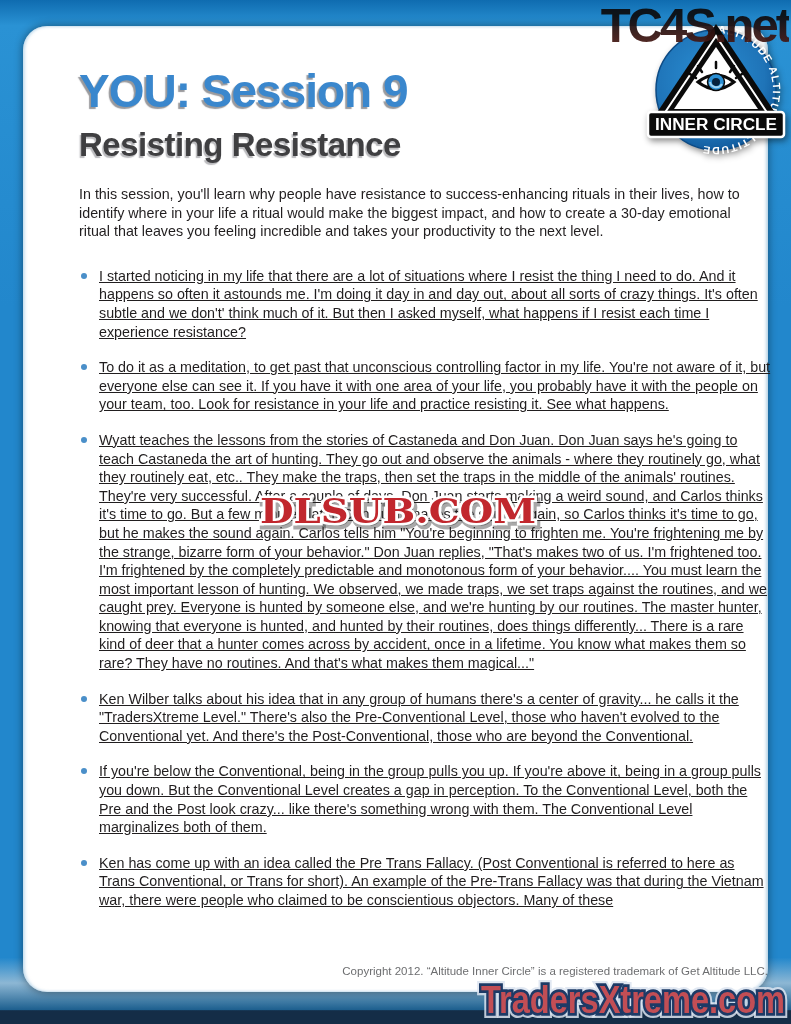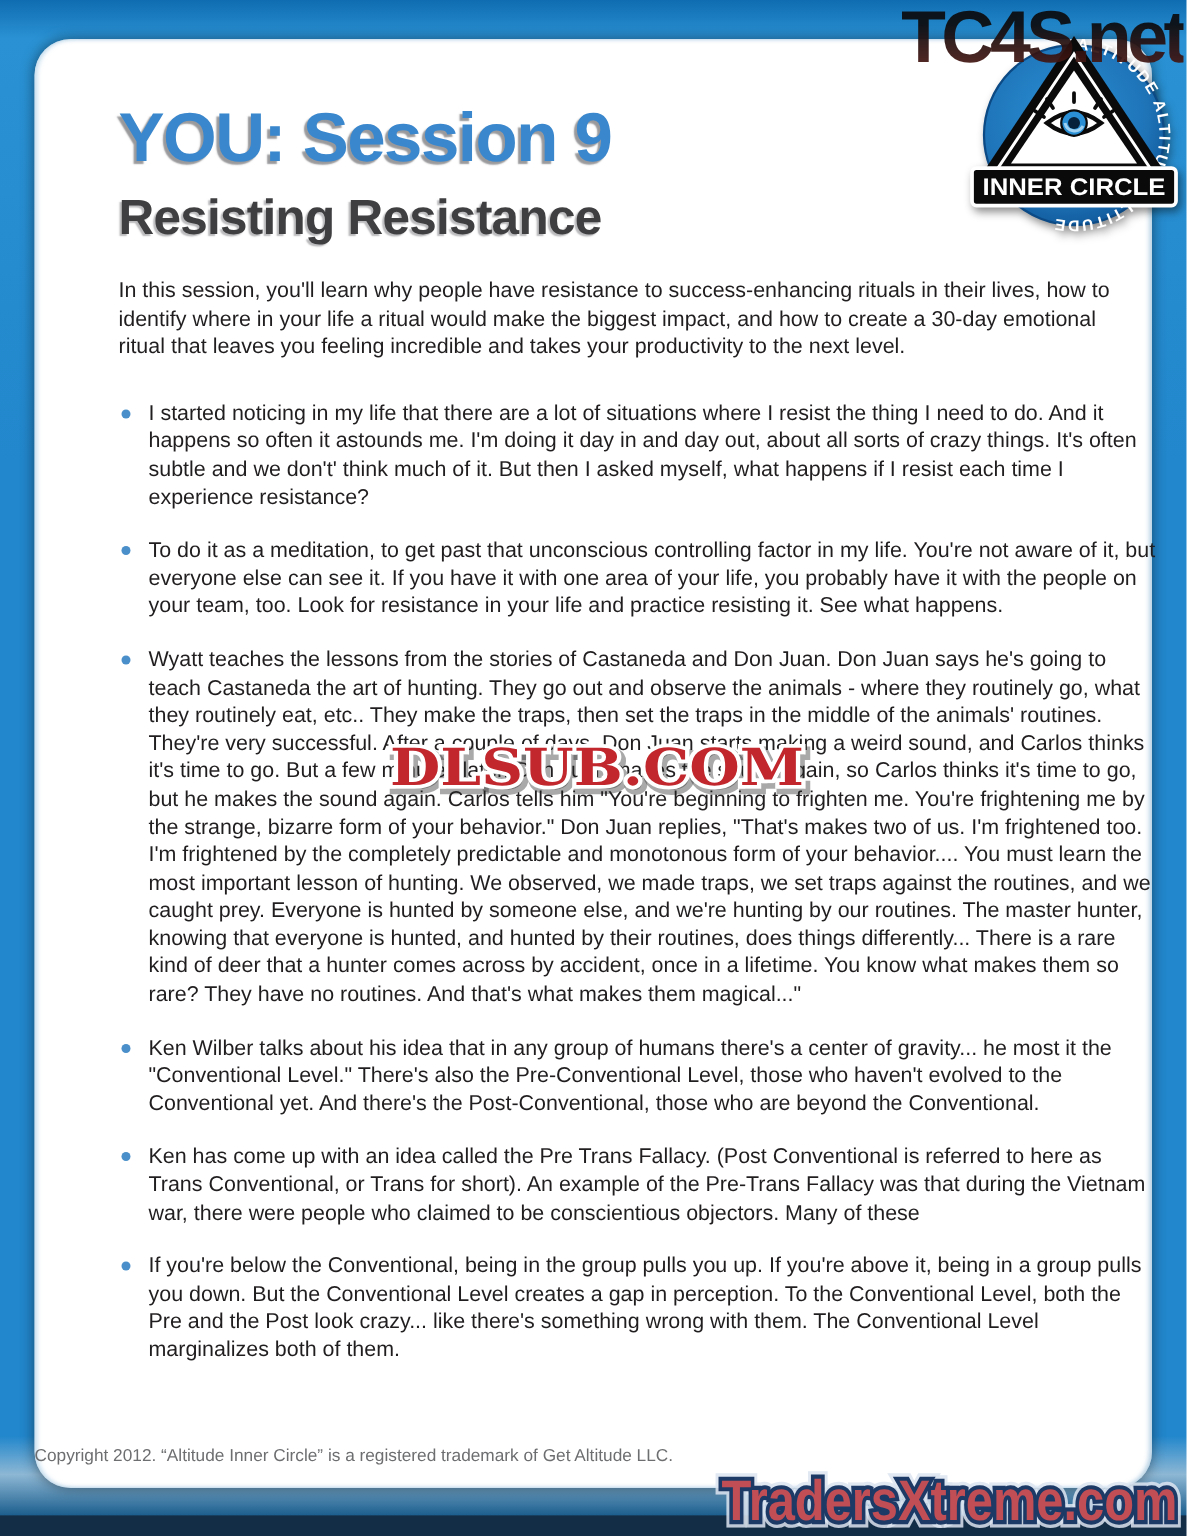--- a/index.html
+++ b/index.html
@@ -22,30 +22,30 @@
   }
   h2.subtitle{
     margin:14px 0 0 23px;font-size:33px;font-weight:bold;letter-spacing:-0.5px;
     color:#3f3f41;text-shadow:-1.5px 1.5px 1px rgba(140,140,145,.6);line-height:1;
   }
   .content{
     margin:24px 0 0 23px;width:692px;
     font-size:14.3px;line-height:18.6px;color:#211e1f;
   }
   .content p.intro{margin:0 16px 26px 0;}
-  ul.notes{list-style:none;margin:0;padding:0;}
+  ul.notes{list-style:none;margin:0;padding:0;text-decoration:underline;}
   ul.notes li{
     position:relative;padding-left:20px;margin:0 0 17px 0;
   }
   ul.notes li .dot{
     position:absolute;left:2px;top:6px;width:6px;height:6px;border-radius:50%;
     background:#4a8fc9;
   }
   .footer{
-    position:absolute;bottom:15px;left:0;width:100%;text-align:left;
+    position:absolute;bottom:15px;left:0;width:100%;text-align:right;
     font-size:11.5px;color:#6d6e70;
   }
   
   .tc4s{
     position:absolute;top:1px;right:2px;z-index:6;
     font-size:49px;font-weight:bold;letter-spacing:-3px;line-height:1;
     background:linear-gradient(180deg,#0c0c0e 30%,#3b1512 75%,#55201a 100%);
     -webkit-background-clip:text;background-clip:text;color:transparent;
     opacity:.93;filter:blur(.3px);text-align:right;
   }
@@ -60,23 +60,23 @@
 <div class="page">
   <h1 class="title">YOU: Session 9</h1>
   <h2 class="subtitle">Resisting Resistance</h2>
 
   <div class="content">
     <p class="intro">In this session, you'll learn why people have resistance to success-enhancing rituals in their lives, how to identify where in your life a ritual would make the biggest impact, and how to create a 30-day emotional ritual that leaves you feeling incredible and takes your productivity to the next level.</p>
     <ul class="notes">
       <li><span class="dot"></span><span>I started noticing in my life that there are a lot of situations where I resist the thing I need to do. And it happens so often it astounds me. I'm doing it day in and day out, about all sorts of crazy things. It's often subtle and we don't' think much of it. But then I asked myself, what happens if I resist each time I experience resistance?</span></li>
       <li><span class="dot"></span><span>To do it as a meditation, to get past that unconscious controlling factor in my life. You're not aware of it, but everyone else can see it. If you have it with one area of your life, you probably have it with the people on your team, too. Look for resistance in your life and practice resisting it. See what happens.</span></li>
       <li><span class="dot"></span><span>Wyatt teaches the lessons from the stories of Castaneda and Don Juan. Don Juan says he's going to teach Castaneda the art of hunting. They go out and observe the animals - where they routinely go, what they routinely eat, etc.. They make the traps, then set the traps in the middle of the animals' routines. They're very successful. After a couple of days, Don Juan starts making a weird sound, and Carlos thinks it's time to go. But a few minutes later, Don Juan makes the sound again, so Carlos thinks it's time to go, but he makes the sound again. Carlos tells him "You're beginning to frighten me. You're frightening me by the strange, bizarre form of your behavior." Don Juan replies, "That's makes two of us. I'm frightened too. I'm frightened by the completely predictable and monotonous form of your behavior.... You must learn the most important lesson of hunting. We observed, we made traps, we set traps against the routines, and we caught prey. Everyone is hunted by someone else, and we're hunting by our routines. The master hunter, knowing that everyone is hunted, and hunted by their routines, does things differently... There is a rare kind of deer that a hunter comes across by accident, once in a lifetime. You know what makes them so rare? They have no routines. And that's what makes them magical..."</span></li>
-      <li><span class="dot"></span><span>Ken Wilber talks about his idea that in any group of humans there's a center of gravity... he most it the "Conventional Level." There's also the Pre-Conventional Level, those who haven't evolved to the Conventional yet. And there's the Post-Conventional, those who are beyond the Conventional.</span></li>
+      <li><span class="dot"></span><span>Ken Wilber talks about his idea that in any group of humans there's a center of gravity... he calls it the "TradersXtreme Level." There's also the Pre-Conventional Level, those who haven't evolved to the Conventional yet. And there's the Post-Conventional, those who are beyond the Conventional.</span></li>
+      <li><span class="dot"></span><span>If you're below the Conventional, being in the group pulls you up. If you're above it, being in a group pulls you down. But the Conventional Level creates a gap in perception. To the Conventional Level, both the Pre and the Post look crazy... like there's something wrong with them. The Conventional Level marginalizes both of them.</span></li>
       <li><span class="dot"></span><span>Ken has come up with an idea called the Pre Trans Fallacy. (Post Conventional is referred to here as Trans Conventional, or Trans for short). An example of the Pre-Trans Fallacy was that during the Vietnam war, there were people who claimed to be conscientious objectors. Many of these</span></li>
-      <li><span class="dot"></span><span>If you're below the Conventional, being in the group pulls you up. If you're above it, being in a group pulls you down. But the Conventional Level creates a gap in perception. To the Conventional Level, both the Pre and the Post look crazy... like there's something wrong with them. The Conventional Level marginalizes both of them.</span></li>
     </ul>
   </div>
 
   <div class="footer">Copyright 2012. “Altitude Inner Circle” is a registered trademark of Get Altitude LLC.</div>
 </div>
 
 <div class="tc4s">TC4S.net</div>
 
 <svg class="logo" width="140" height="140" viewBox="0 0 140 140">
   <defs>

